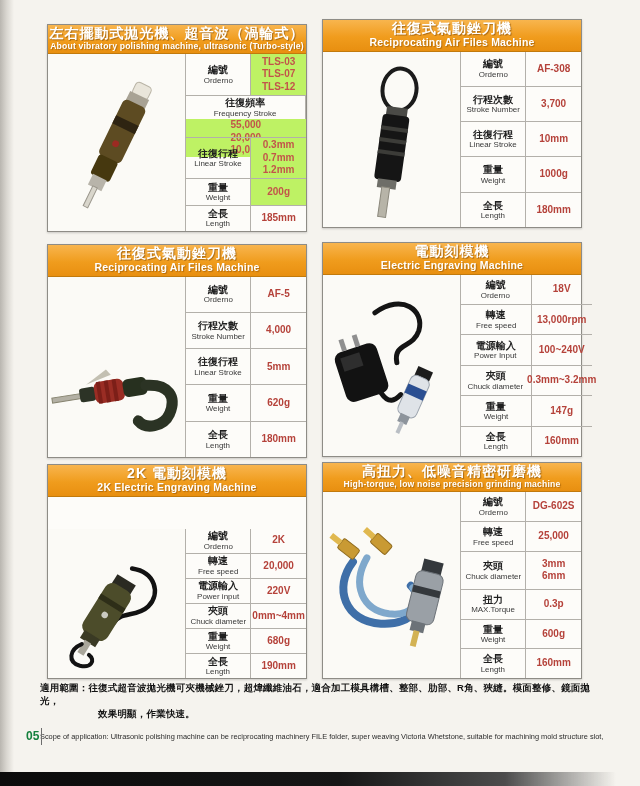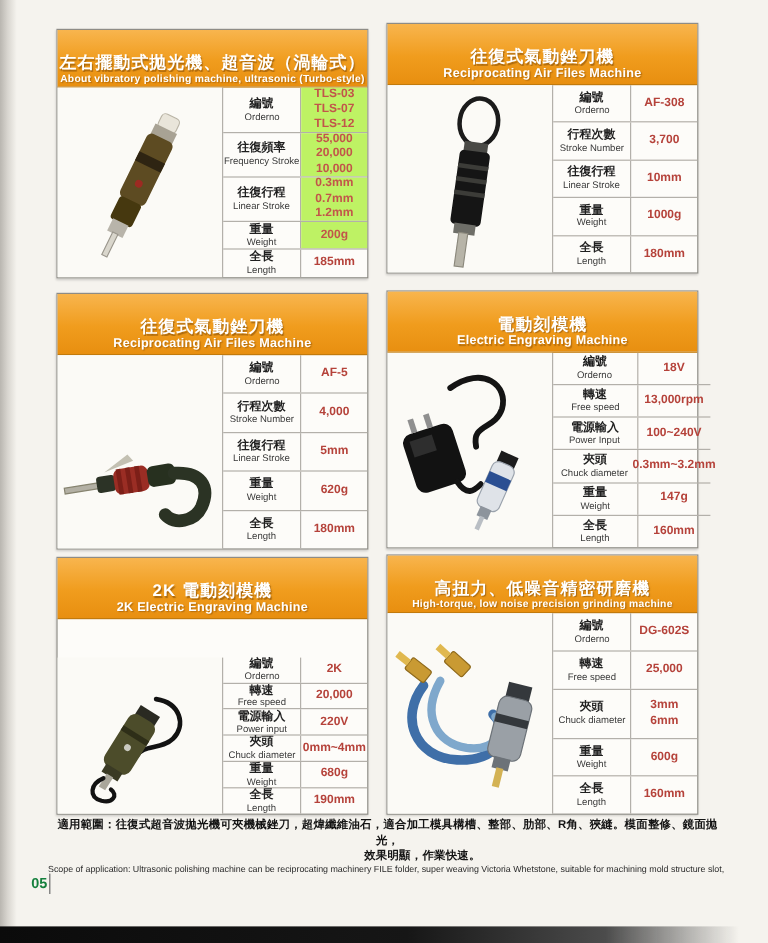--- a/index.html
+++ b/index.html
@@ -18,21 +18,21 @@
     background:linear-gradient(to right,#0b0b0b 0%,#161616 55%,#4c4c4c 82%,rgba(130,130,130,0) 100%);
     filter:blur(.4px);
   }
   .panel{
     position:absolute;background:#fdfcf9;border:1px solid #8e8c86;
     box-shadow:0 1px 2px rgba(0,0,0,.18);
     display:flex;flex-direction:column;
   }
   .panel-header{
     background:linear-gradient(#f8b54e 0%,#f09c1d 55%,#e88f10 100%);
-    color:#fff;text-align:center;padding:19px 1px 2px;
+    color:#fff;text-align:center;padding:0 1px 2px;
     border-bottom:1px solid #c27a0c;flex:0 0 auto;
   }
   .title-zh{font-size:14px;font-weight:bold;letter-spacing:1px;line-height:1.15;
     text-shadow:1px 1px 1px rgba(110,60,0,.55);white-space:nowrap;overflow:hidden;}
   .title-en{font-size:10.5px;font-weight:bold;line-height:1.2;letter-spacing:.2px;
     text-shadow:1px 1px 1px rgba(110,60,0,.45);white-space:nowrap;overflow:hidden;}
   .title-en.small{font-size:8.6px;}
   .panel-body{flex:1;display:flex;min-height:0;}
   .photo-area{flex:0 0 53%;position:relative;overflow:hidden;background:#fbfaf6;}
   .photo-area svg{position:absolute;inset:0;width:100%;height:100%;}
@@ -44,23 +44,23 @@
     text-align:center;padding:1px;border-right:1px solid #b3b0aa;min-width:0;
   }
   .label-zh{font-size:10px;font-weight:bold;color:#1f1f1f;line-height:1.15;white-space:nowrap;}
   .label-en{font-size:8.4px;color:#3a3a3a;line-height:1.1;white-space:nowrap;transform:scale(.95);}
   .cell-value{
     flex:1;display:flex;align-items:center;justify-content:center;text-align:center;
     color:#b5423a;font-weight:bold;font-size:10px;line-height:1.25;white-space:pre-line;min-width:0;
   }
   .spec-row.hl .cell-value{background:#bef264;color:#c2554a;}
   .footer{position:absolute;left:40px;top:682px;width:566px;}
-  .scope-zh{font-size:9.5px;font-weight:bold;color:#141414;line-height:1.35;letter-spacing:.2px;text-align:center;}
+  .scope-zh{font-size:9.5px;font-weight:bold;color:#141414;line-height:1.35;letter-spacing:.2px;}
   .scope-zh-2{margin-left:58px;}
-  .scope-en{font-size:7.4px;color:#2b2b2b;line-height:1.25;margin-top:0;}
+  .scope-en{font-size:7.4px;color:#2b2b2b;line-height:1.25;margin-top:12px;}
   .note-line{margin-top:3px;display:flex;align-items:baseline;gap:6px;}
   .note-zh{font-size:9px;font-weight:bold;color:#a33c30;white-space:nowrap;}
   .note-en{font-size:7.2px;color:#a33c30;white-space:nowrap;}
   .page-number{
     position:absolute;left:26px;top:728px;font-size:12px;color:#15803d;font-weight:bold;
     padding-right:2px;border-right:1.5px solid #6d6d6d;line-height:17px;
   }
   
   .p1{left:47px;top:24px;width:258px;height:206px;}
   .p2{left:322px;top:19px;width:258px;height:207px;}
@@ -97,21 +97,21 @@
     <div class="spec-table">
         <div class="spec-row hl" style="flex-grow: 1.6;">
           <div class="cell-label">
             <div class="label-zh">編號</div>
             <div class="label-en">Orderno</div>
           </div>
           <div class="cell-value">TLS-03
 TLS-07
 TLS-12</div>
         </div>
-        <div class="spec-row hl" style="flex-grow: 1.6;">
+        <div class="spec-row hl" style="flex-grow: 1.6; flex-direction: column;">
           <div class="cell-label">
             <div class="label-zh">往復頻率</div>
             <div class="label-en">Frequency Stroke</div>
           </div>
           <div class="cell-value">55,000
 20,000
 10,000</div>
         </div>
         <div class="spec-row hl" style="flex-grow: 1.6;">
           <div class="cell-label">
@@ -445,20 +445,27 @@
         <div class="spec-row" style="flex-grow: 1.3;">
           <div class="cell-label">
             <div class="label-zh">夾頭</div>
             <div class="label-en">Chuck diameter</div>
           </div>
           <div class="cell-value">3mm
 6mm</div>
         </div>
         <div class="spec-row" style="flex-grow: 1;">
           <div class="cell-label">
+            <div class="label-zh">扭力</div>
+            <div class="label-en">MAX.Torque</div>
+          </div>
+          <div class="cell-value">0.3p</div>
+        </div>
+        <div class="spec-row" style="flex-grow: 1;">
+          <div class="cell-label">
             <div class="label-zh">重量</div>
             <div class="label-en">Weight</div>
           </div>
           <div class="cell-value">600g</div>
         </div>
         <div class="spec-row" style="flex-grow: 1;">
           <div class="cell-label">
             <div class="label-zh">全長</div>
             <div class="label-en">Length</div>
           </div>

